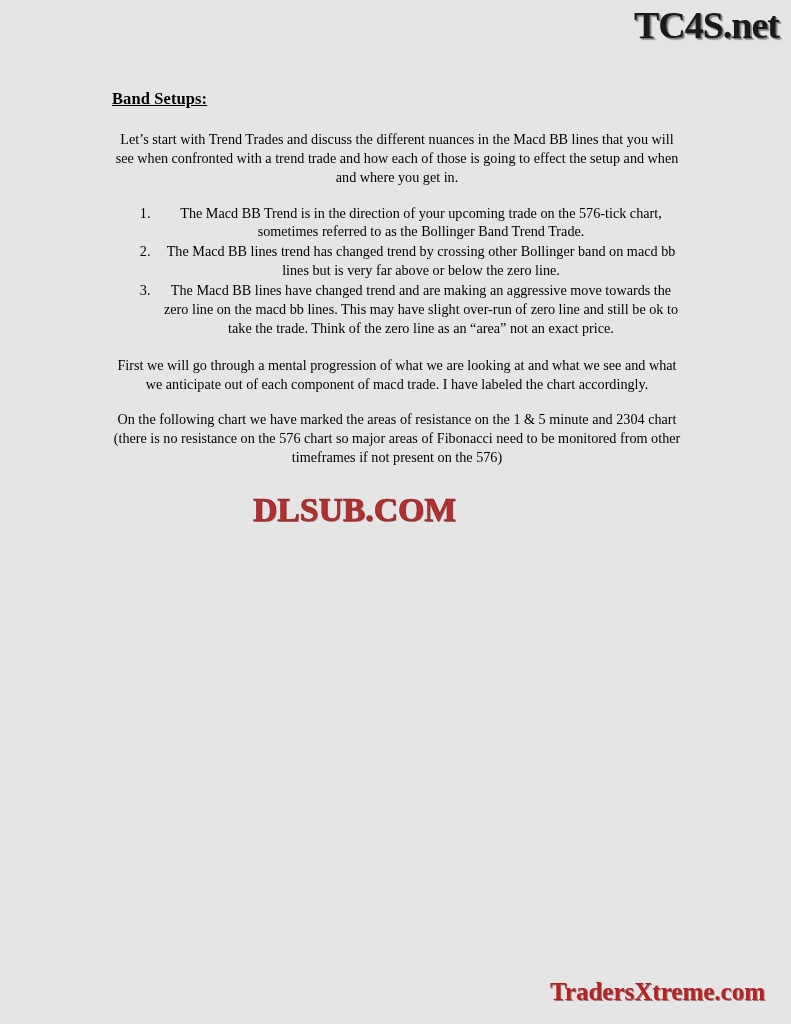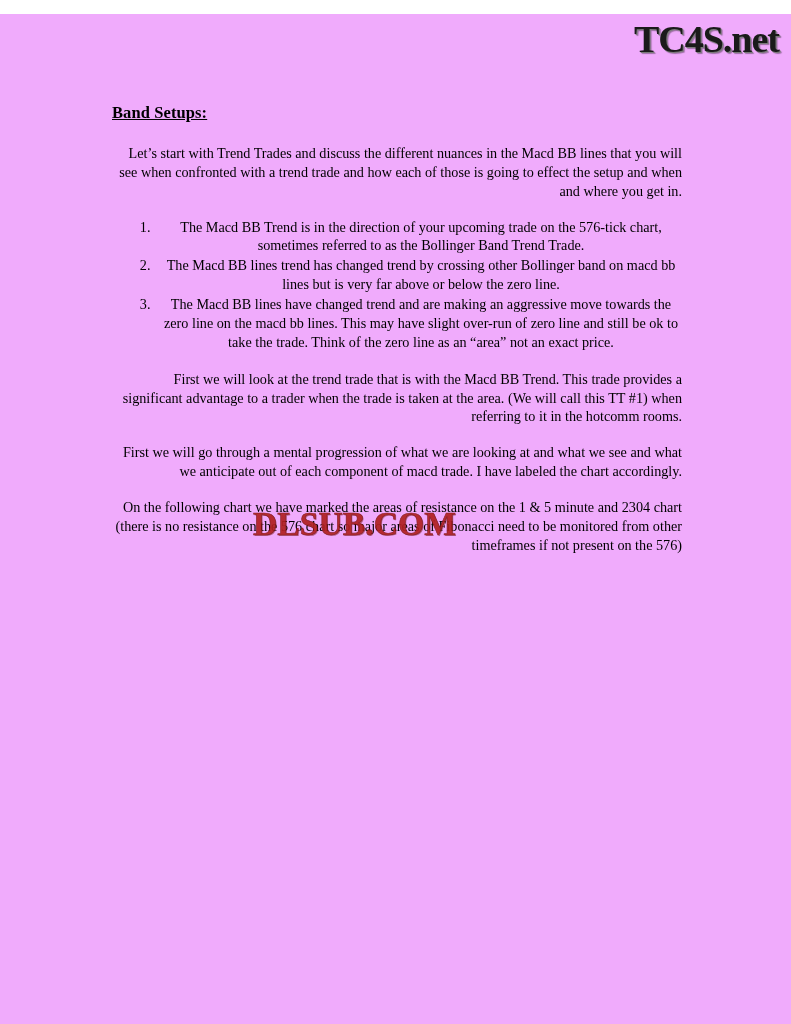--- a/index.html
+++ b/index.html
@@ -12,22 +12,21 @@
     height: 1024px;
     position: relative;
     font-family: "Liberation Serif", serif;
     color: #000000;
     overflow: hidden;
   }
 
   .page {
     position: absolute;
     inset: 0;
-    background: #f0abfc;
-    margin-top: 14px;
+    background: #e5e5e5;
   }
 
   
   .header-logo {
     position: absolute;
     top: 6px;
     right: 12px;
     font-family: "Liberation Serif", serif;
     font-weight: bold;
     font-size: 38px;
@@ -52,21 +51,21 @@
   h1.doc-title {
     font-size: 16.5px;
     font-weight: bold;
     margin: 0 0 20px 0;
     text-decoration: underline;
     letter-spacing: 0.1px;
   }
 
   p.para {
     margin: 0 0 17px 0;
-    text-align: right;
+    text-align: center;
   }
 
   ol.setup-list {
     margin: 14px 0 18px 0;
     padding-left: 42px;
     text-align: center;
   }
   ol.setup-list li {
     margin-bottom: 1px;
     padding-left: 6px;
@@ -115,24 +114,24 @@
     <h1 class="doc-title">Band Setups:</h1>
 
     <p class="para">Let’s start with Trend Trades and discuss the different nuances in the Macd BB lines that you will see when confronted with a trend trade and how each of those is going to effect the setup and when and where you get in.</p>
 
     <ol class="setup-list">
       <li>The Macd BB Trend is in the direction of your upcoming trade on the 576-tick chart, sometimes referred to as the Bollinger Band Trend Trade.</li>
       <li>The Macd BB lines trend has changed trend by crossing other Bollinger band on macd bb lines but is very far above or below the zero line.</li>
       <li>The Macd BB lines have changed trend and are making an aggressive move towards the zero line on the macd bb lines. This may have slight over-run of zero line and still be ok to take the trade. Think of the zero line as an “area” not an exact price.</li>
     </ol>
 
-    <p class="para">First we will look at the trend trade that is with the Macd BB Trend. This trade provides a significant advantage to a trader when the trade is taken at the area. (We will call this TT #1) when referring to it in the hotcomm rooms.</p>
 
     <p class="para">First we will go through a mental progression of what we are looking at and what we see and what we anticipate out of each component of macd trade. I have labeled the chart accordingly.</p>
 
     <p class="para">On the following chart we have marked the areas of resistance on the 1 &amp; 5 minute and 2304 chart (there is no resistance on the 576 chart so major areas of Fibonacci need to be monitored from other timeframes if not present on the 576)</p>
 
   </div>
 
   <div class="watermark">DLSUB.COM</div>
 
+  <div class="footer-logo">TradersXtreme.com</div>
 
 </div>
 
 </body></html>

